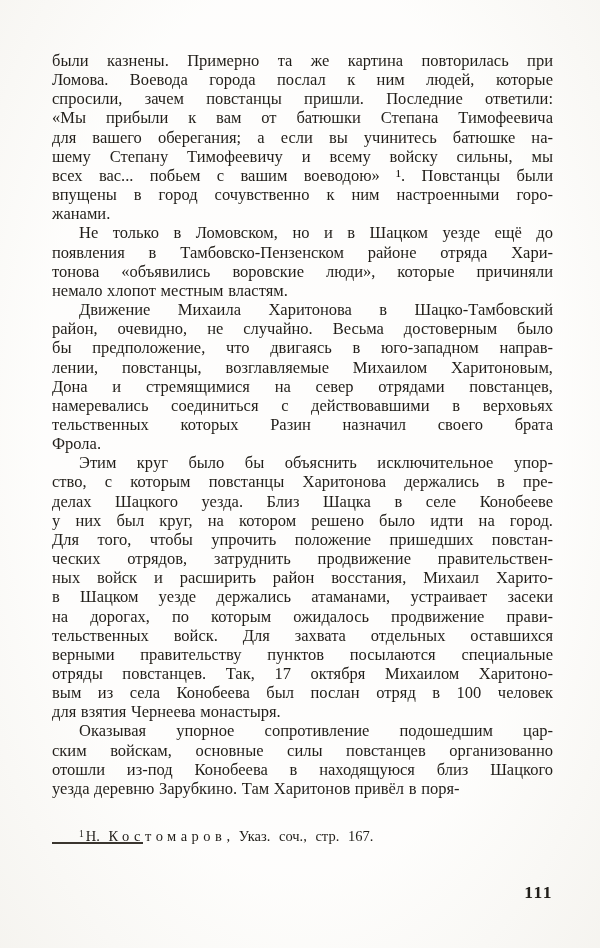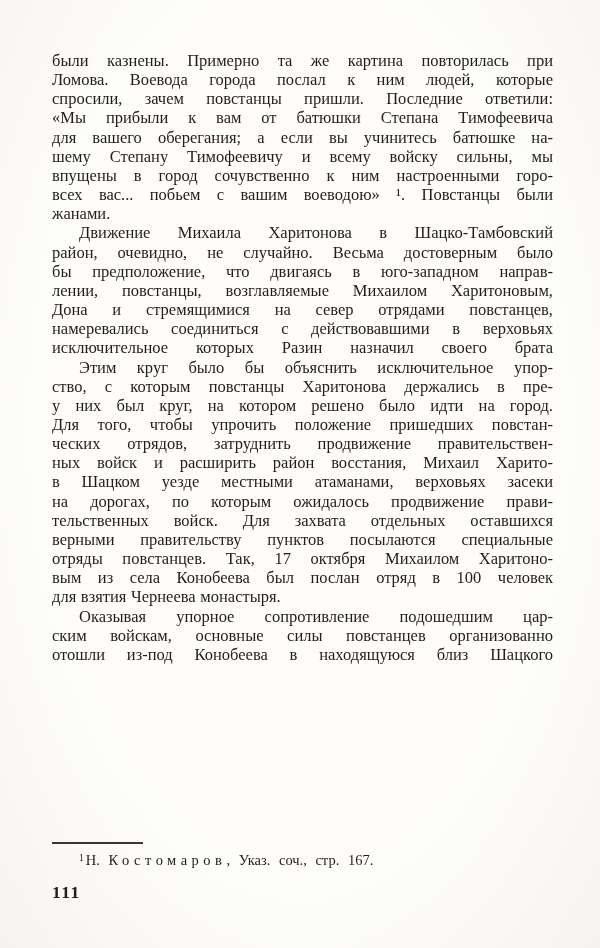--- a/index.html
+++ b/index.html
@@ -48,21 +48,21 @@
     position: absolute;
     left: 52px;
     top: 842px;
     width: 91px;
     height: 2px;
     background: #3a352e;
   }
   .footnote {
     position: absolute;
     left: 52px;
-    top: 851px;
+    top: 827px;
     width: 501px;
     padding-left: 27px;
     box-sizing: border-box;
     font-size: 14.5px;
     line-height: 18px;
     word-spacing: 5px;
   }
   .footnote sup {
     font-size: 9.5px;
     line-height: 0;
@@ -71,71 +71,80 @@
   }
   .footnote .spaced {
     letter-spacing: 4.5px;
     margin-right: -4.5px;
   }
   .page-number {
     position: absolute;
     left: 52px;
     top: 882px;
     width: 501px;
-    text-align: left;
+    text-align: right;
     font-size: 17.5px;
     font-weight: 700;
     letter-spacing: 1.5px;
   }
 </style>
 </head>
 <body>
 
 <div class="scan-page">
 
   <div class="text-block">
       <div class="paragraph">
         <div class="line">были казнены. Примерно та же картина повторилась при</div>
         <div class="line">Ломова. Воевода города послал к ним людей, которые</div>
         <div class="line">спросили, зачем повстанцы пришли. Последние ответили:</div>
         <div class="line">«Мы прибыли к вам от батюшки Степана Тимофеевича</div>
         <div class="line">для вашего оберегания; а если вы учинитесь батюшке на-</div>
         <div class="line">шему Степану Тимофеевичу и всему войску сильны, мы</div>
+        <div class="line">всех вас... побьем с вашим воеводою» ¹. Повстанцы были</div>
         <div class="line">впущены в город сочувственно к ним настроенными горо-</div>
-        <div class="line">всех вас... побьем с вашим воеводою» ¹. Повстанцы были</div>
         <div class="line para-end">жанами.</div>
+      </div>
+      <div class="paragraph">
+        <div class="line indent">Не только в Ломовском, но и в Шацком уезде ещё до</div>
+        <div class="line">появления в Тамбовско-Пензенском районе отряда Хари-</div>
+        <div class="line">тонова «объявились воровские люди», которые причиняли</div>
+        <div class="line para-end">немало хлопот местным властям.</div>
       </div>
       <div class="paragraph">
         <div class="line indent">Движение Михаила Харитонова в Шацко-Тамбовский</div>
         <div class="line">район, очевидно, не случайно. Весьма достоверным было</div>
         <div class="line">бы предположение, что двигаясь в юго-западном направ-</div>
         <div class="line">лении, повстанцы, возглавляемые Михаилом Харитоновым,</div>
         <div class="line">Дона и стремящимися на север отрядами повстанцев,</div>
         <div class="line">намеревались соединиться с действовавшими в верховьях</div>
-        <div class="line">исключительное которых Разин назначил своего брата</div>
+        <div class="line">тельственных которых Разин назначил своего брата</div>
+        <div class="line para-end">Фрола.</div>
       </div>
       <div class="paragraph">
         <div class="line indent">Этим круг было бы объяснить исключительное упор-</div>
         <div class="line">ство, с которым повстанцы Харитонова держались в пре-</div>
+        <div class="line">делах Шацкого уезда. Близ Шацка в селе Конобееве</div>
         <div class="line">у них был круг, на котором решено было идти на город.</div>
         <div class="line">Для того, чтобы упрочить положение пришедших повстан-</div>
         <div class="line">ческих отрядов, затруднить продвижение правительствен-</div>
         <div class="line">ных войск и расширить район восстания, Михаил Харито-</div>
-        <div class="line">в Шацком уезде местными атаманами, верховьях засеки</div>
+        <div class="line">в Шацком уезде держались атаманами, устраивает засеки</div>
         <div class="line">на дорогах, по которым ожидалось продвижение прави-</div>
         <div class="line">тельственных войск. Для захвата отдельных оставшихся</div>
         <div class="line">верными правительству пунктов посылаются специальные</div>
         <div class="line">отряды повстанцев. Так, 17 октября Михаилом Харитоно-</div>
         <div class="line">вым из села Конобеева был послан отряд в 100 человек</div>
         <div class="line para-end">для взятия Чернеева монастыря.</div>
       </div>
       <div class="paragraph">
         <div class="line indent">Оказывая упорное сопротивление подошедшим цар-</div>
         <div class="line">ским войскам, основные силы повстанцев организованно</div>
         <div class="line">отошли из-под Конобеева в находящуюся близ Шацкого</div>
+        <div class="line para-end">уезда деревню Зарубкино. Там Харитонов привёл в поря-</div>
       </div>
     </div>
 
   <div class="footnote-rule"></div>
 
   <div class="footnote">
     <sup>1</sup><span>Н.</span>
     <span class="spaced">Костомаров,</span>
     <span>Указ. соч., стр. 167.</span>
   </div>

